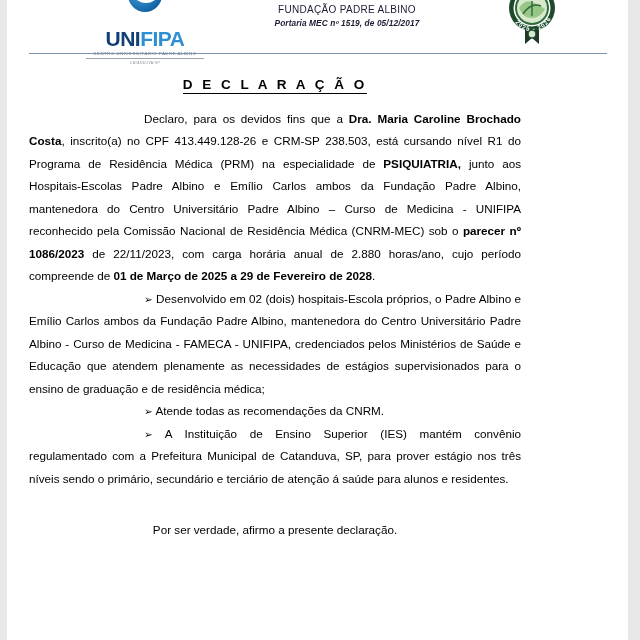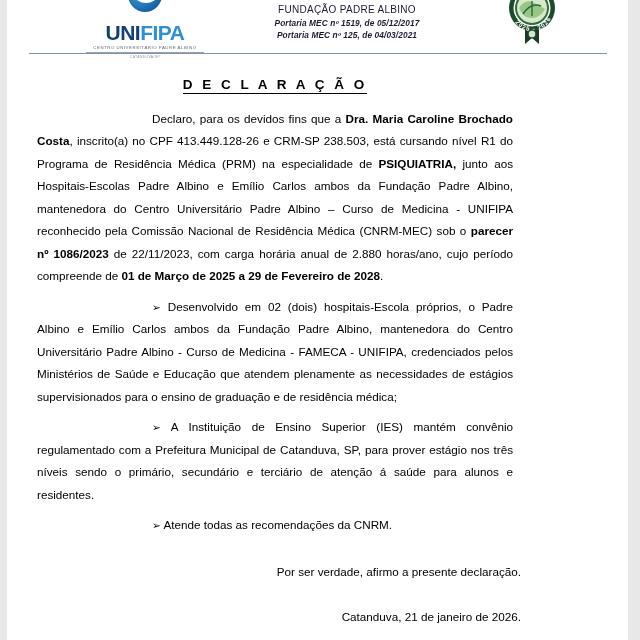--- a/index.html
+++ b/index.html
@@ -70,21 +70,21 @@
     height: 9px;
     border-radius: 50%;
     background: #ffffff;
     z-index: 2;
   }
   #logo-word {
     font-size: 21px;
     font-weight: bold;
     letter-spacing: -0.5px;
     line-height: 1;
-    margin-top: 9px;
+    margin-top: 15px;
   }
   #logo-word .uni { color: #123f75; }
   #logo-word .fipa { color: #2f8fd4; }
   #logo-sub {
     font-size: 4.3px;
     letter-spacing: 0.55px;
     color: #5a6570;
     margin-top: 2px;
     white-space: nowrap;
   }
@@ -164,30 +164,30 @@
   }
   #doc-title span {
     border-bottom: 1.6px solid #000;
     padding-bottom: 1px;
   }
   .para {
     font-size: 11.7px;
     line-height: 1.92;
     text-align: justify;
     text-justify: inter-word;
-    margin: 8px;
+    margin: 0;
   }
   .para.first { margin-top: 16px; }
   .indent { text-indent: 115px; }
   .para.tight { margin-top: 0; }
   .center-line {
     font-size: 11.7px;
     line-height: 1.92;
-    text-align: right;
-    margin: 0;
+    text-align: center;
+    margin: 12px;
   }
   .spacer-lg { height: 22px; }
   .spacer-md { height: 17px; }
   b { font-weight: bold; }
   .arrow { font-family: "DejaVu Sans", sans-serif; font-size: 10.5px; }
 </style>
 </head>
 <body>
 
 <div id="page">
@@ -201,21 +201,20 @@
       <div id="logo-word"><span class="uni">UNI</span><span class="fipa">FIPA</span></div>
       <div id="logo-sub">CENTRO UNIVERSITÁRIO PADRE ALBINO</div>
       <div id="logo-rule1"></div>
       <div id="logo-tiny">CATANDUVA/SP</div>
     </div>
 
     <div id="center-block">
       <div id="hdr-line1">COMISSÃO DE RESIDÊNCIA MÉDICA</div>
       <div id="hdr-line2">FUNDAÇÃO PADRE ALBINO</div>
       <div class="hdr-portaria">Portaria MEC nº 1519, de 05/12/2017</div>
-      <div class="hdr-portaria">Portaria MEC nº 125, de 04/03/2021</div>
     </div>
 
     <div id="seal">
       <svg viewBox="0 0 62 66" width="62" height="66" xmlns="http://www.w3.org/2000/svg">
         <path d="M24 40 h14 v20 l-7 -6 -7 6 z" fill="#1c3a26"></path>
         <circle cx="31" cy="24" r="23" fill="#1c4a2a"></circle>
         <circle cx="31" cy="24" r="18.5" fill="#ffffff"></circle>
         <circle cx="31" cy="24" r="17" fill="#2f6b3c"></circle>
         <circle cx="31" cy="24" r="15" fill="#d7e8cb"></circle>
         <path d="M18 24 q6 -9 13 -6 q8 3 13 7 q-5 9 -13 9 q-9 0 -13 -10 z" fill="#8cc07a" opacity="0.85"></path>
@@ -237,26 +236,25 @@
   <div id="content">
 
     <div id="doc-title"><span>D E C L A R A Ç Ã O</span></div>
 
     <p class="para first indent"><span>Declaro, para os devidos fins que a </span><b>Dra. Maria Caroline Brochado Costa</b><span>, inscrito(a) no CPF 413.449.128-26 e CRM-SP 238.503, está cursando nível R1 do Programa de Residência Médica (PRM) na especialidade de </span><b>PSIQUIATRIA,</b><span> junto aos Hospitais-Escolas Padre Albino e Emílio Carlos ambos da Fundação Padre Albino, mantenedora do Centro Universitário Padre Albino – Curso de Medicina - UNIFIPA reconhecido pela Comissão Nacional de Residência Médica (CNRM-MEC) sob o </span><b>parecer nº 1086/2023</b><span> de 22/11/2023, com carga horária anual de 2.880 horas/ano, cujo período compreende de </span><b>01 de Março de 2025 a 29 de Fevereiro de 2028</b><span>.</span></p>
 
 
 
     <p class="para tight indent"><span class="arrow">➢</span> <span>Desenvolvido em 02 (dois) hospitais-Escola próprios, o Padre Albino e Emílio Carlos ambos da Fundação Padre Albino, mantenedora do Centro Universitário Padre Albino - Curso de Medicina - FAMECA - UNIFIPA, credenciados pelos Ministérios de Saúde e Educação que atendem plenamente as necessidades de estágios supervisionados para o ensino de graduação e de residência médica;</span></p>
 
+    <p class="para tight indent"><span class="arrow">➢</span> <span>Atende todas as recomendações da CNRM.</span></p>
+
     <p class="para tight indent"><span class="arrow">➢</span> <span>A Instituição de Ensino Superior (IES) mantém convênio regulamentado com a Prefeitura Municipal de Catanduva, SP, para prover estágio nos três níveis sendo o primário, secundário e terciário de atenção á saúde para alunos e residentes.</span></p>
 
-    <p class="para tight indent"><span class="arrow">➢</span> <span>Atende todas as recomendações da CNRM.</span></p>
-
     <div class="spacer-md"></div>
 
     <p class="center-line">Por ser verdade, afirmo a presente declaração.</p>
 
     <div class="spacer-lg"></div>
 
-    <p class="center-line">Catanduva, 21 de janeiro de 2026.</p>
 
   </div>
 </div>
 
 </body></html>

